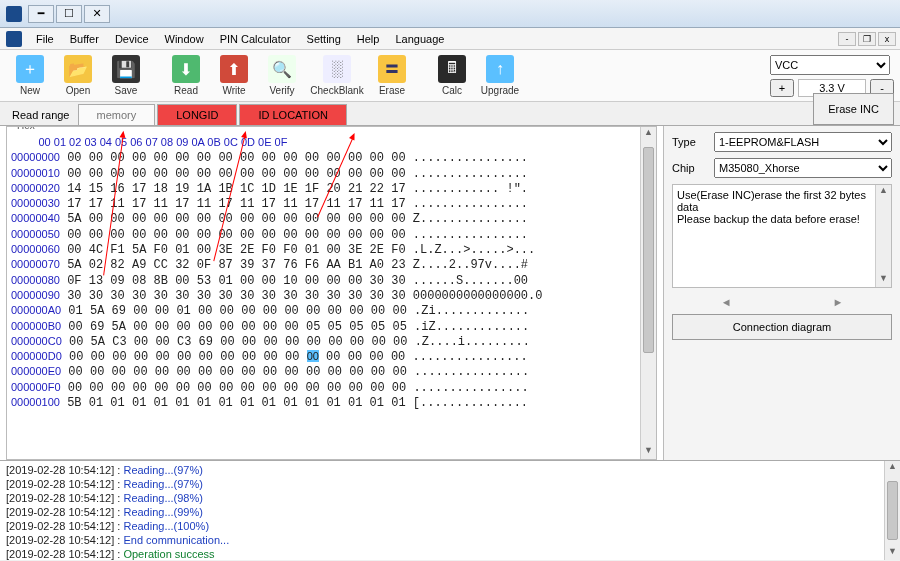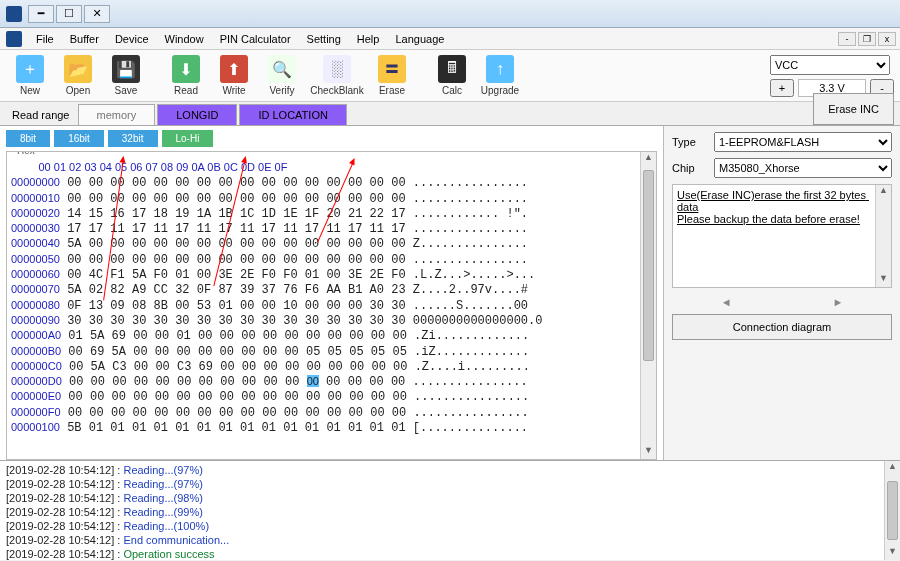--- a/index.html
+++ b/index.html
@@ -18,41 +18,41 @@
 .tool-btn { width: 48px; text-align: center; cursor: pointer; }
 .tool-btn .ico { width: 28px; height: 28px; margin: 0 auto 2px; border-radius: 3px; display:flex;align-items:center;justify-content:center;font-size:16px;color:#fff; }
 .tool-btn .lbl { font-size: 10px; color: #333; }
 .vcc-area { margin-left: auto; width: 124px; }
 .vcc-area select { width: 120px; height: 20px; }
 .vcc-row { display: flex; margin-top: 4px; gap: 4px; align-items: center; }
 .vcc-row button { width: 24px; height: 18px; }
 .vcc-volt { flex: 1; text-align: center; border: 1px solid #bbb; background: #fff; height: 18px; line-height: 16px; }
 .tab-row { height: 24px; background: #f0f0f0; display: flex; align-items: flex-end; border-bottom: 1px solid #aaa; padding-left: 4px; }
 .tab-row .readrange { padding: 4px 8px; }
-.tab { padding: 4px 18px; border: 1px solid #aaa; border-bottom: none; background: #8b5cf6; margin-right: 2px; cursor: pointer; }
+.tab { padding: 4px 18px; border: 1px solid #aaa; border-bottom: none; background: #ef4444; margin-right: 2px; cursor: pointer; }
 .tab.active { color: #777; background: #fafafa; }
 .erase-inc { margin-left: auto; margin-right: 6px; padding: 2px 14px; border: 1px solid #999; background: #f0f0f0; cursor: pointer; height: 32px; }
 .workspace { display: flex; height: 334px; }
 .left-pane { flex: 1; display: flex; flex-direction: column; border-right: 1px solid #bbb; background:#fff; }
 .bit-row { display: flex; padding: 4px 6px; gap: 4px; }
 .bit-btn { padding: 3px 14px; color: #fff; cursor: pointer; font-size: 10px; }
 .b8 { background: #3fa0e0; } .b16 { background: #3fa0e0; } .b32 { background: #3fa0e0; } .blh { background: #4fb96f; }
 .hex-group { margin: 0 6px; border: 1px solid #bbb; position: relative; flex: 1; overflow: hidden; }
 .hex-group .grp-title { position: absolute; top: -7px; left: 6px; background: #fff; padding: 0 4px; font-size: 10px; color: #555; }
 .hex-pre { font-family: 'Courier New', monospace; font-size: 12px; white-space: pre; padding: 8px 4px 4px; line-height: 14.3px; color: #222; }
 .hex-pre .hdr, .hex-pre .off { color: #2020c0; }
 .hex-pre .hl { background: #5bc0ff; }
 .vscroll { position: absolute; right: 0; top: 0; bottom: 0; width: 16px; background: #eee; border-left: 1px solid #ccc; }
 .vscroll .thumb { position: absolute; left: 2px; right: 2px; top: 6%; height: 62%; background: #c8c8c8; border: 1px solid #aaa; border-radius: 2px; }
 .vscroll .arr { position: absolute; left:0; right:0; height:14px; text-align:center; color:#666; font-size:9px; }
 .right-pane { width: 236px; padding: 6px 8px; background: #f4f4f4; }
 .field-row { display: flex; align-items: center; margin-bottom: 6px; }
 .field-row label { width: 42px; }
 .field-row select { flex: 1; height: 20px; }
-.note-box { border: 1px solid #bbb; background: #fff; height: 104px; padding: 4px; margin-bottom: 8px; position: relative; overflow:hidden;text-decoration:underline; }
+.note-box { border: 1px solid #bbb; background: #fff; height: 104px; padding: 4px; margin-bottom: 8px; position: relative; overflow:hidden; }
 .note-box .vscroll { top:0; }
 .conn-btn { display: block; width: 100%; padding: 6px; border: 1px solid #999; background: #f0f0f0; cursor: pointer; }
 .log-area { height: 100px; background: #fff; border-top: 1px solid #aaa; position: relative; overflow:hidden; }
 .log-pre { font-family: Tahoma,sans-serif; font-size: 11px; padding: 2px 6px; line-height: 14px; white-space: pre; color:#333; }
 .log-pre .ts { color: #222; } .log-pre .m1 { color: #2040c0; } .log-pre .m2 { color: #108030; }
 .arrow { position: absolute; width: 1px; background: red; pointer-events:none; }
 .arrow::after{content:'';position:absolute;top:-4px;left:-3px;width:0;height:0;border-left:3.5px solid transparent;border-right:3.5px solid transparent;border-bottom:7px solid red;}
 </style>
 </head>
 <body>
@@ -139,26 +139,20 @@
 <div class="tab-row">
   <div class="readrange">Read range</div>
   <div class="tab active">memory</div>
   <div class="tab">LONGID</div>
   <div class="tab">ID LOCATION</div>
   <button class="erase-inc">Erase INC</button>
 </div>
 
 <div class="workspace">
   <div class="left-pane">
-    <div class="bit-row">
-      <div class="bit-btn b8">8bit</div>
-      <div class="bit-btn b16">16bit</div>
-      <div class="bit-btn b32">32bit</div>
-      <div class="bit-btn blh">Lo-Hi</div>
-    </div>
     <div class="hex-group">
       <div class="grp-title">Hex</div>
       <div class="hex-pre" id="hex-body"><span class="hdr">         00 01 02 03 04 05 06 07 08 09 0A 0B 0C 0D 0E 0F</span>
 <span class="off">00000000</span> 00 00 00 00 00 00 00 00 00 00 00 00 00 00 00 00 ................
 <span class="off">00000010</span> 00 00 00 00 00 00 00 00 00 00 00 00 00 00 00 00 ................
 <span class="off">00000020</span> 14 15 16 17 18 19 1A 1B 1C 1D 1E 1F 20 21 22 17 ............ !".
 <span class="off">00000030</span> 17 17 11 17 11 17 11 17 11 17 11 17 11 17 11 17 ................
 <span class="off">00000040</span> 5A 00 00 00 00 00 00 00 00 00 00 00 00 00 00 00 Z...............
 <span class="off">00000050</span> 00 00 00 00 00 00 00 00 00 00 00 00 00 00 00 00 ................
 <span class="off">00000060</span> 00 4C F1 5A F0 01 00 3E 2E F0 F0 01 00 3E 2E F0 .L.Z...&gt;.....&gt;...

